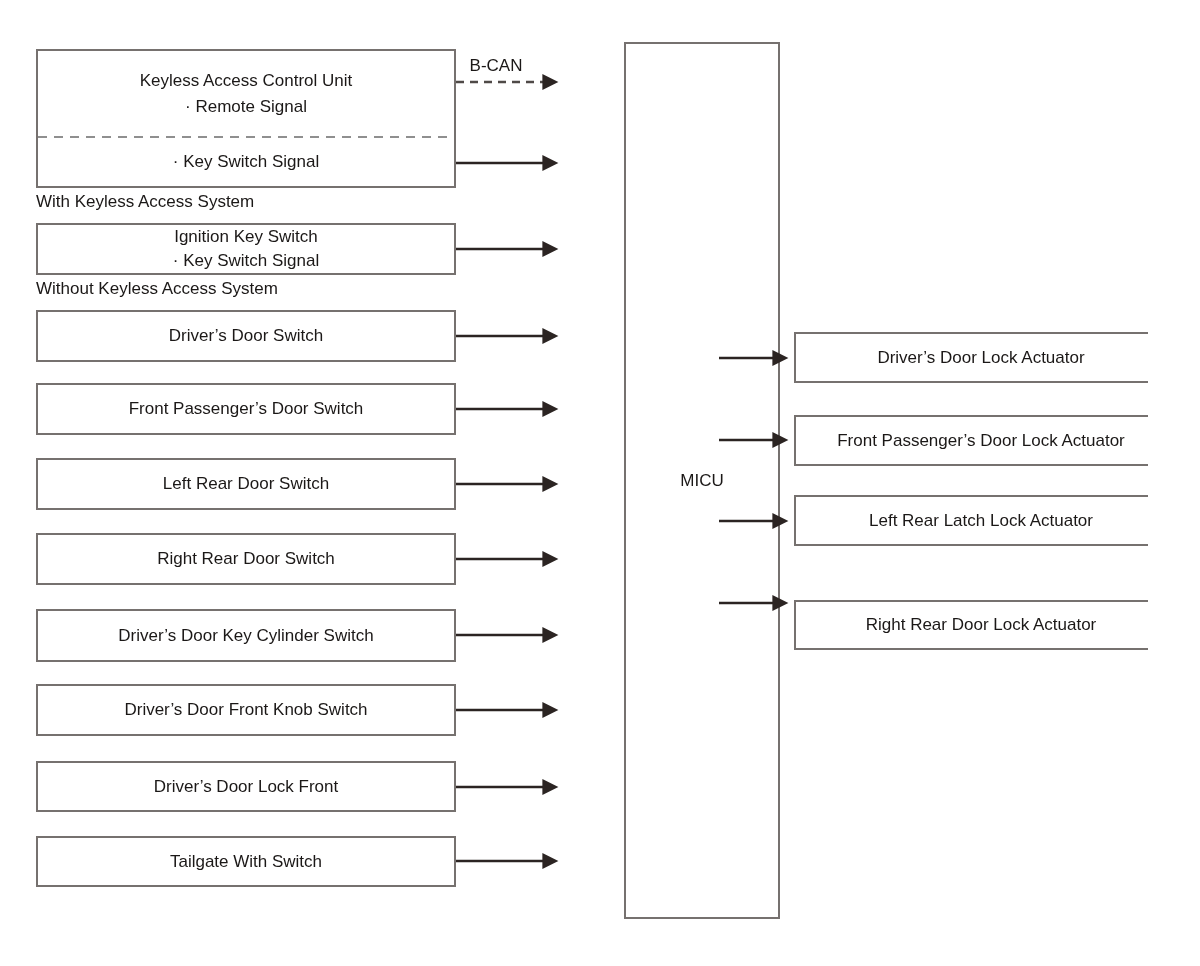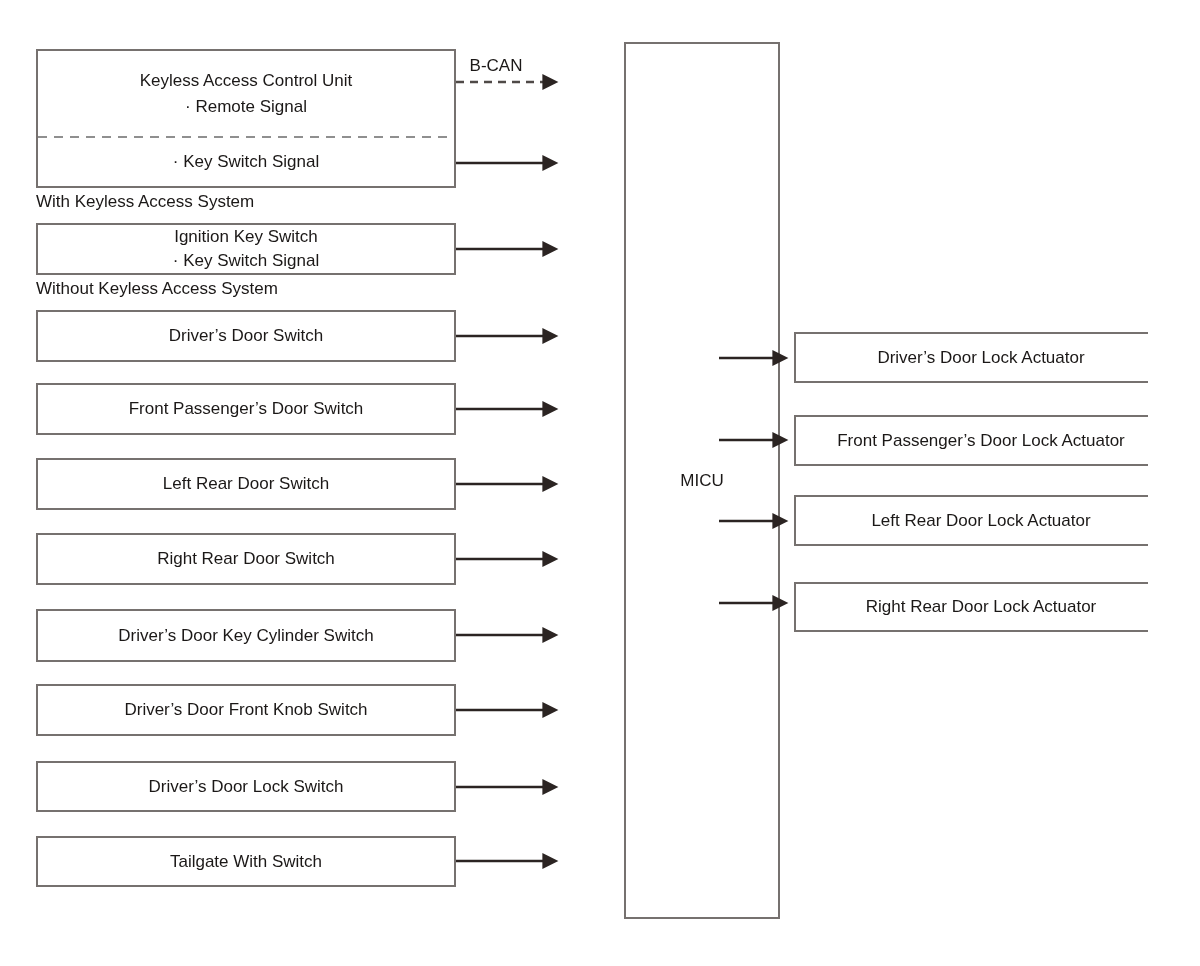--- a/index.html
+++ b/index.html
@@ -111,35 +111,35 @@
     <div class="box switch-box" style="top: 533px; height: 52px;">
       <div>Right Rear Door Switch</div>
     </div>
     <div class="box switch-box" style="top: 609px; height: 53px;">
       <div>Driver’s Door Key Cylinder Switch</div>
     </div>
     <div class="box switch-box" style="top: 684px; height: 52px;">
       <div>Driver’s Door Front Knob Switch</div>
     </div>
     <div class="box switch-box" style="top: 761px; height: 51px;">
-      <div>Driver’s Door Lock Switch</div>
+      <div>Driver’s Door Lock Front</div>
     </div>
     <div class="box switch-box" style="top: 836px; height: 51px;">
       <div>Tailgate With Switch</div>
     </div>
     <div class="box actuator-box" style="top: 415px; height: 51px;">
       <div>Front Passenger’s Door Lock Actuator</div>
     </div>
     <div class="box actuator-box" style="top: 332px; height: 51px;">
       <div>Driver’s Door Lock Actuator</div>
     </div>
     <div class="box actuator-box" style="top: 495px; height: 51px;">
-      <div>Left Rear Door Lock Actuator</div>
+      <div>Left Rear Latch Lock Actuator</div>
     </div>
-    <div class="box actuator-box" style="top: 582px; height: 50px;">
+    <div class="box actuator-box" style="top: 600px; height: 50px;">
       <div>Right Rear Door Lock Actuator</div>
     </div>
     <svg class="connectors" width="1200" height="966" viewBox="0 0 1200 966">
     <defs>
       <marker id="ah" viewBox="0 0 10 10" refX="1" refY="5" markerWidth="8" markerHeight="6.4" orient="auto-start-reverse">
         <path class="arrowhead-shape" d="M0,0 L10,5 L0,10 z"></path>
       </marker>
     </defs>
 
     <line class="divider-line" x1="38" y1="137" x2="454" y2="137"></line>

